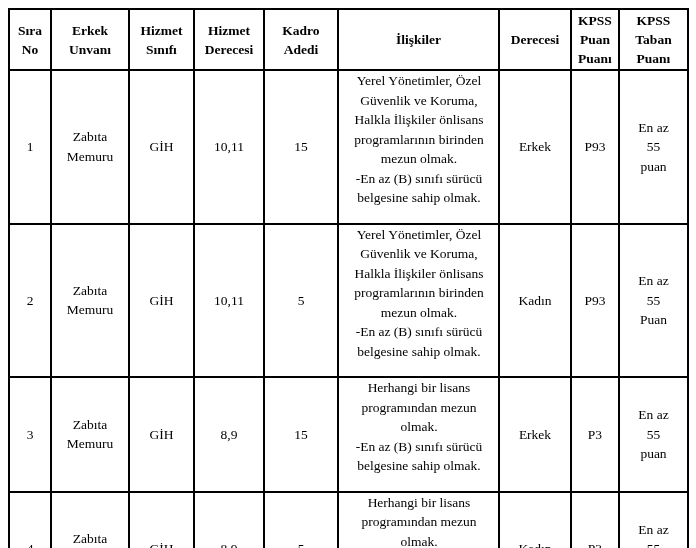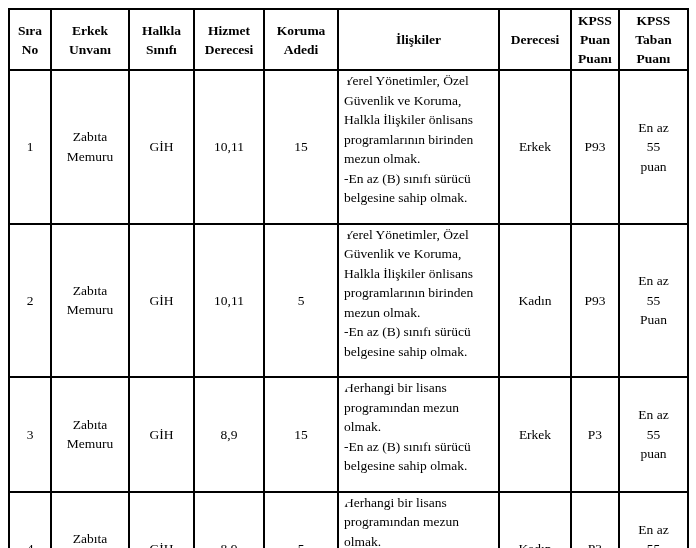--- a/index.html
+++ b/index.html
@@ -32,21 +32,21 @@
   }
   .kadro-table td {
     font-size: 13.5px;
     line-height: 19.5px;
     text-align: center;
     vertical-align: middle;
     padding: 1px 2px;
     white-space: pre-line;
   }
   .kadro-table td.niteligi {
-    text-align: left;
+    text-align: center;
     vertical-align: top;
     padding: 0 4px 15px 5px;
     border-radius: 29px;
   }
   tr.hr  { height: 60px;  }
   tr.r1  { height: 140px; }
   tr.r2  { height: 135px; }
   tr.r3  { height: 100px; }
   tr.r4  { height: 99px;  }
   col.c-sira   { width: 42px;  }
@@ -71,23 +71,23 @@
       <col class="c-adet">
       <col class="c-nitel">
     <col class="c-cins">
       <col class="c-turu">
       <col class="c-taban">
   </colgroup>
   <thead>
     <tr class="hr">
       <th>Sıra No</th>
       <th>Erkek Unvanı</th>
-      <th>Halkla Sınıfı</th>
+      <th>Hizmet Sınıfı</th>
       <th>Hizmet Derecesi</th>
-      <th>Koruma Adedi</th>
+      <th>Kadro Adedi</th>
       <th>İlişkiler</th>
       <th>Derecesi</th>
       <th>KPSS Puan Puanı</th>
       <th>KPSS Taban Puanı</th>
     </tr>
   </thead>
   <tbody>
     <tr class="r1">
       <td>1</td>
       <td>Zabıta Memuru</td>

